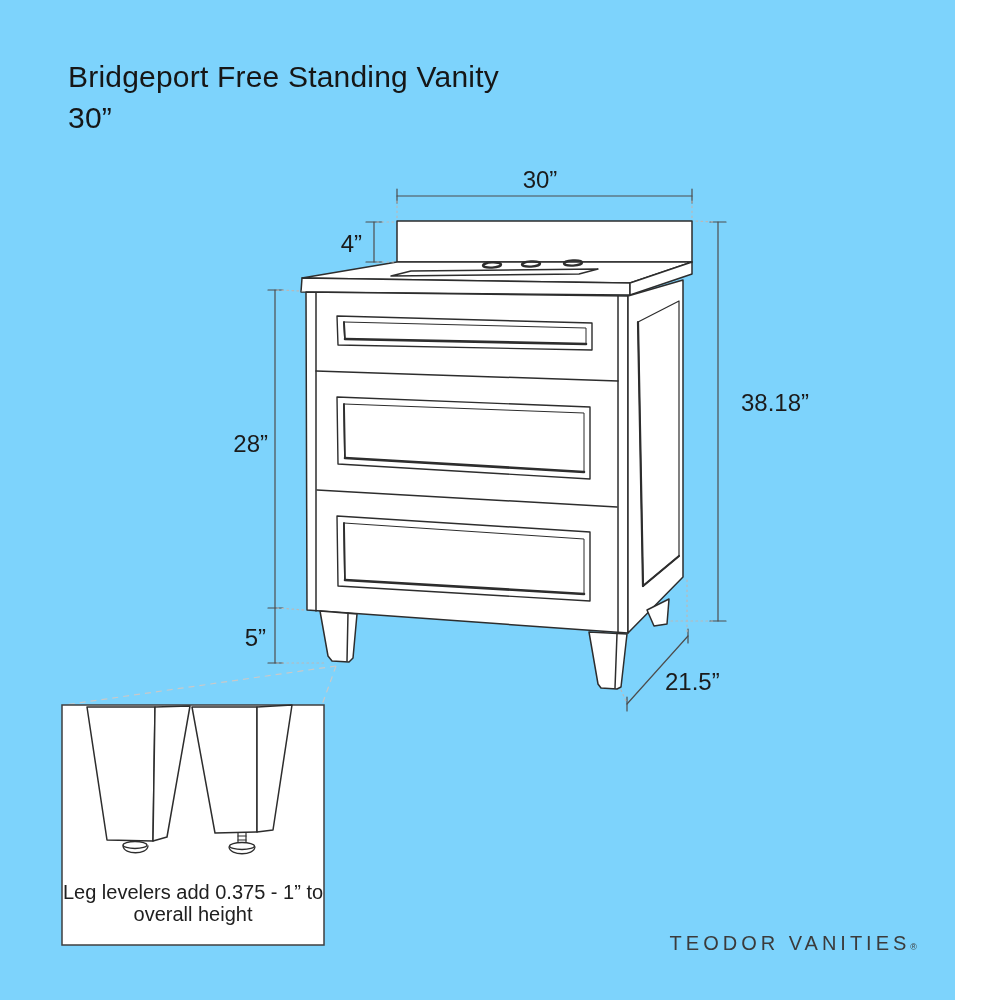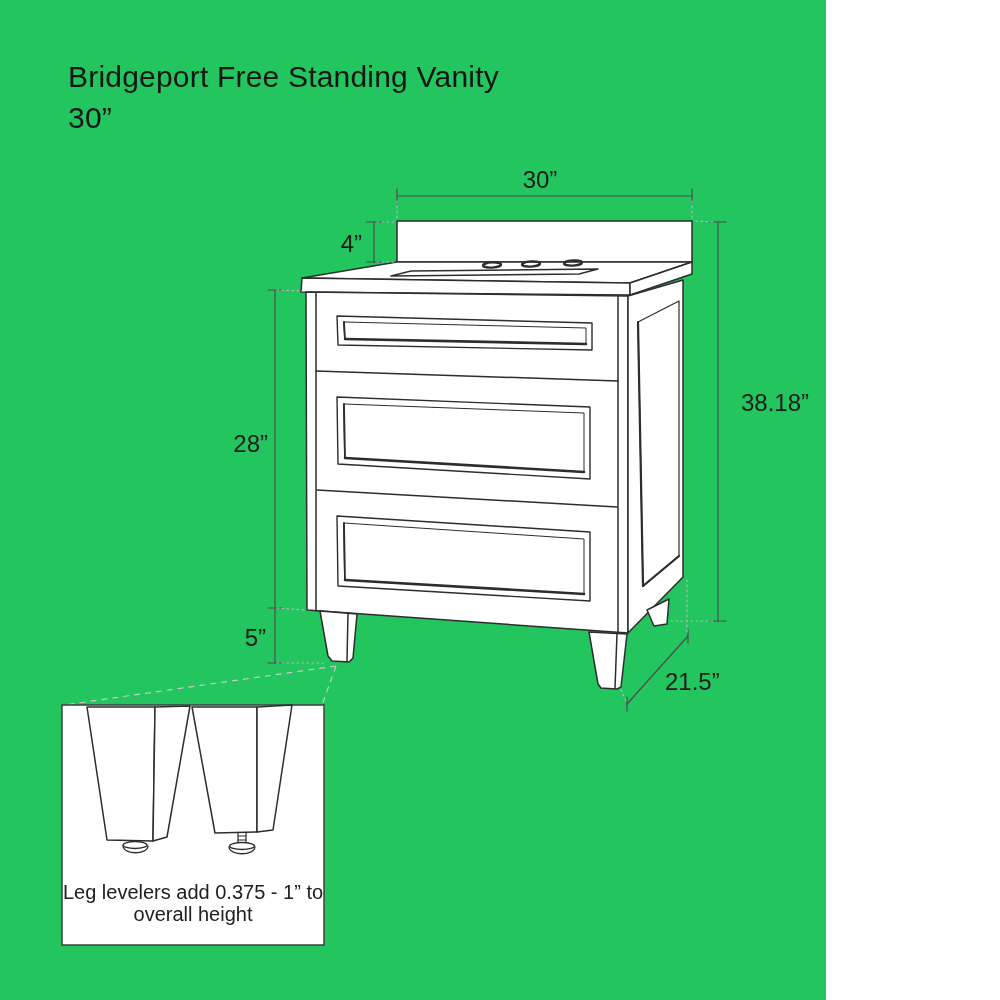--- a/index.html
+++ b/index.html
@@ -1,16 +1,16 @@
 <!DOCTYPE html>
 <html><head>
 <meta charset="utf-8">
 <style>
   html,body{margin:0;padding:0;background:#ffffff;}
-  .page{position:relative;width:826px;height:1000px;background:#22c55e;overflow:hidden;
+  .page{position:relative;width:955px;height:1000px;background:#7dd3fc;overflow:hidden;
         font-family:"Liberation Sans",sans-serif;}
   .title-block{position:absolute;left:68px;top:56px;color:#161616;font-size:30px;line-height:41px;
         font-weight:400;letter-spacing:.2px;}
   .drawing-svg{position:absolute;left:0;top:0;}
   .logo{position:absolute;right:38px;top:932px;color:#3b3b3b;font-size:20px;letter-spacing:4px;
         font-weight:400;white-space:nowrap;}
   .logo .rmark{font-size:9px;letter-spacing:0;vertical-align:baseline;}
   svg text{font-family:"Liberation Sans",sans-serif;fill:#1b1b1b;}
   .dimtxt{font-size:24px;}
   .notetxt{font-size:20px;fill:#202020;}
@@ -168,13 +168,14 @@
           <ellipse cx="242" cy="846" rx="12.5" ry="3.5"></ellipse>
           <path fill="none" d="M229,847 C230,856 254,856 255,847"></path>
         </g>
       </g>
 
       <text class="notetxt" x="193" y="899" text-anchor="middle">Leg levelers add 0.375 - 1” to</text>
       <text class="notetxt" x="193" y="921" text-anchor="middle">overall height</text>
     </g>
   </svg>
 
+  <div class="logo"><span>TEODOR VANITIES</span><span class="rmark">®</span></div>
 </div>
 
 </body></html>

